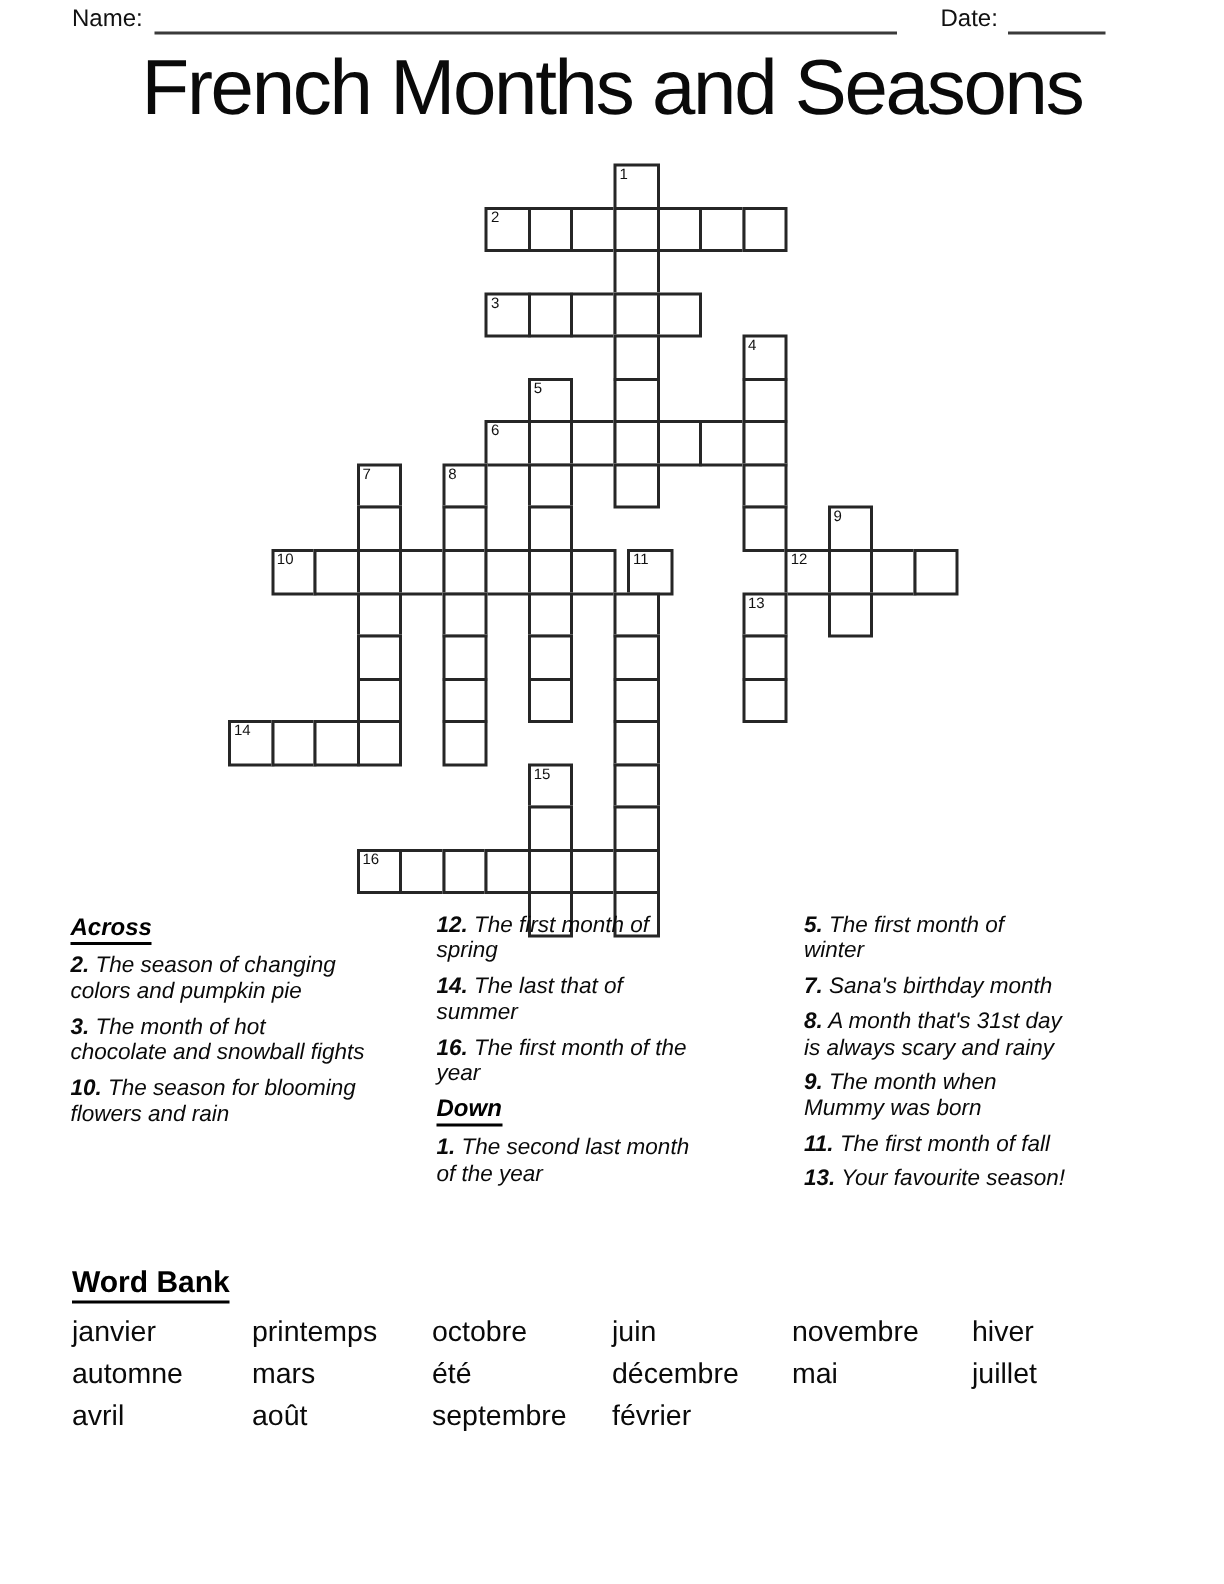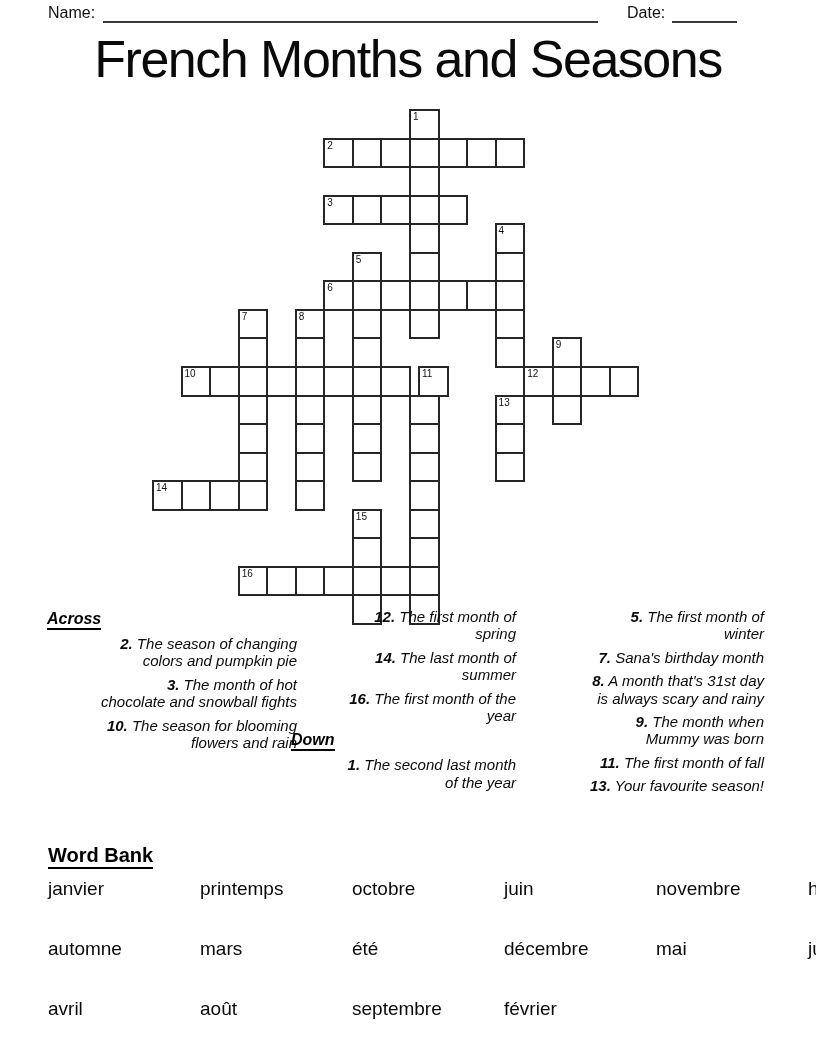--- a/index.html
+++ b/index.html
@@ -27,32 +27,32 @@
     background:#fff; border:2px solid #262626;
   }
   .cell .num {
     position:absolute; top:0px; left:2px; font-size:10px; line-height:11px; color:#111;
   }
   
   .clue-col { position:absolute; top:608px;font-style:italic; }
   .col0 { left:47px;  width:250px; }
   .col1 { left:291px; width:225px; }
   .col2 { left:536px; width:228px; }
-  .clue-col p.clue { margin:0 0 6px 0; font-size:15px; line-height:17.4px; color:#0a0a0a;text-align:right; }
+  .clue-col p.clue { margin:0 0 6px 0; font-size:15px; line-height:17.4px; color:#0a0a0a; }
   .clue .clue-text { white-space:pre-line; }
   .clue b { font-weight:700; }
   .clue-heading { margin:1px 0 5px 0; font-size:16px; line-height:19px; }
   .clue-heading span { display:inline-block; font-weight:700; border-bottom:2px solid #000; padding-bottom:0px; }
   
   .wordbank { position:absolute; left:48px; top:845px; width:730px; }
   .wb-heading {
     display:inline-block; font-size:20px; line-height:21px; font-weight:700;
     border-bottom:2.5px solid #000; padding-bottom:1px; margin:0 0 8px 0;
   }
-  .wb-grid { display:grid; grid-template-columns:repeat(6, 120px); grid-auto-rows:28px;gap:32px; }
+  .wb-grid { display:grid; grid-template-columns:repeat(6, 120px); grid-auto-rows:28px; }
   .wb-word { font-size:19px; line-height:24px; color:#0a0a0a; }
 </style>
 </head>
 <body>
 
 <div class="page">
 
   <span class="hdr-label name-label">Name:</span>
   <div class="blank-line name-line"></div>
   <span class="hdr-label date-label">Date:</span>
@@ -184,21 +184,21 @@
       <p class="clue"><b>2.</b><span class="clue-text"> The season of changing
 colors and pumpkin pie</span></p>
       <p class="clue"><b>3.</b><span class="clue-text"> The month of hot
 chocolate and snowball fights</span></p>
       <p class="clue"><b>10.</b><span class="clue-text"> The season for blooming
 flowers and rain</span></p>
     </div>
   <div id="clue-col-1" class="clue-col col1">
       <p class="clue"><b>12.</b><span class="clue-text"> The first month of
 spring</span></p>
-      <p class="clue"><b>14.</b><span class="clue-text"> The last month of
+      <p class="clue"><b>14.</b><span class="clue-text"> The last that of
 summer</span></p>
       <p class="clue"><b>16.</b><span class="clue-text"> The first month of the
 year</span></p>
       <div class="clue-heading"><span>Down</span></div>
       <p class="clue"><b>1.</b><span class="clue-text"> The second last month
 of the year</span></p>
     </div>
   <div id="clue-col-2" class="clue-col col2">
       <p class="clue"><b>5.</b><span class="clue-text"> The first month of
 winter</span></p>

